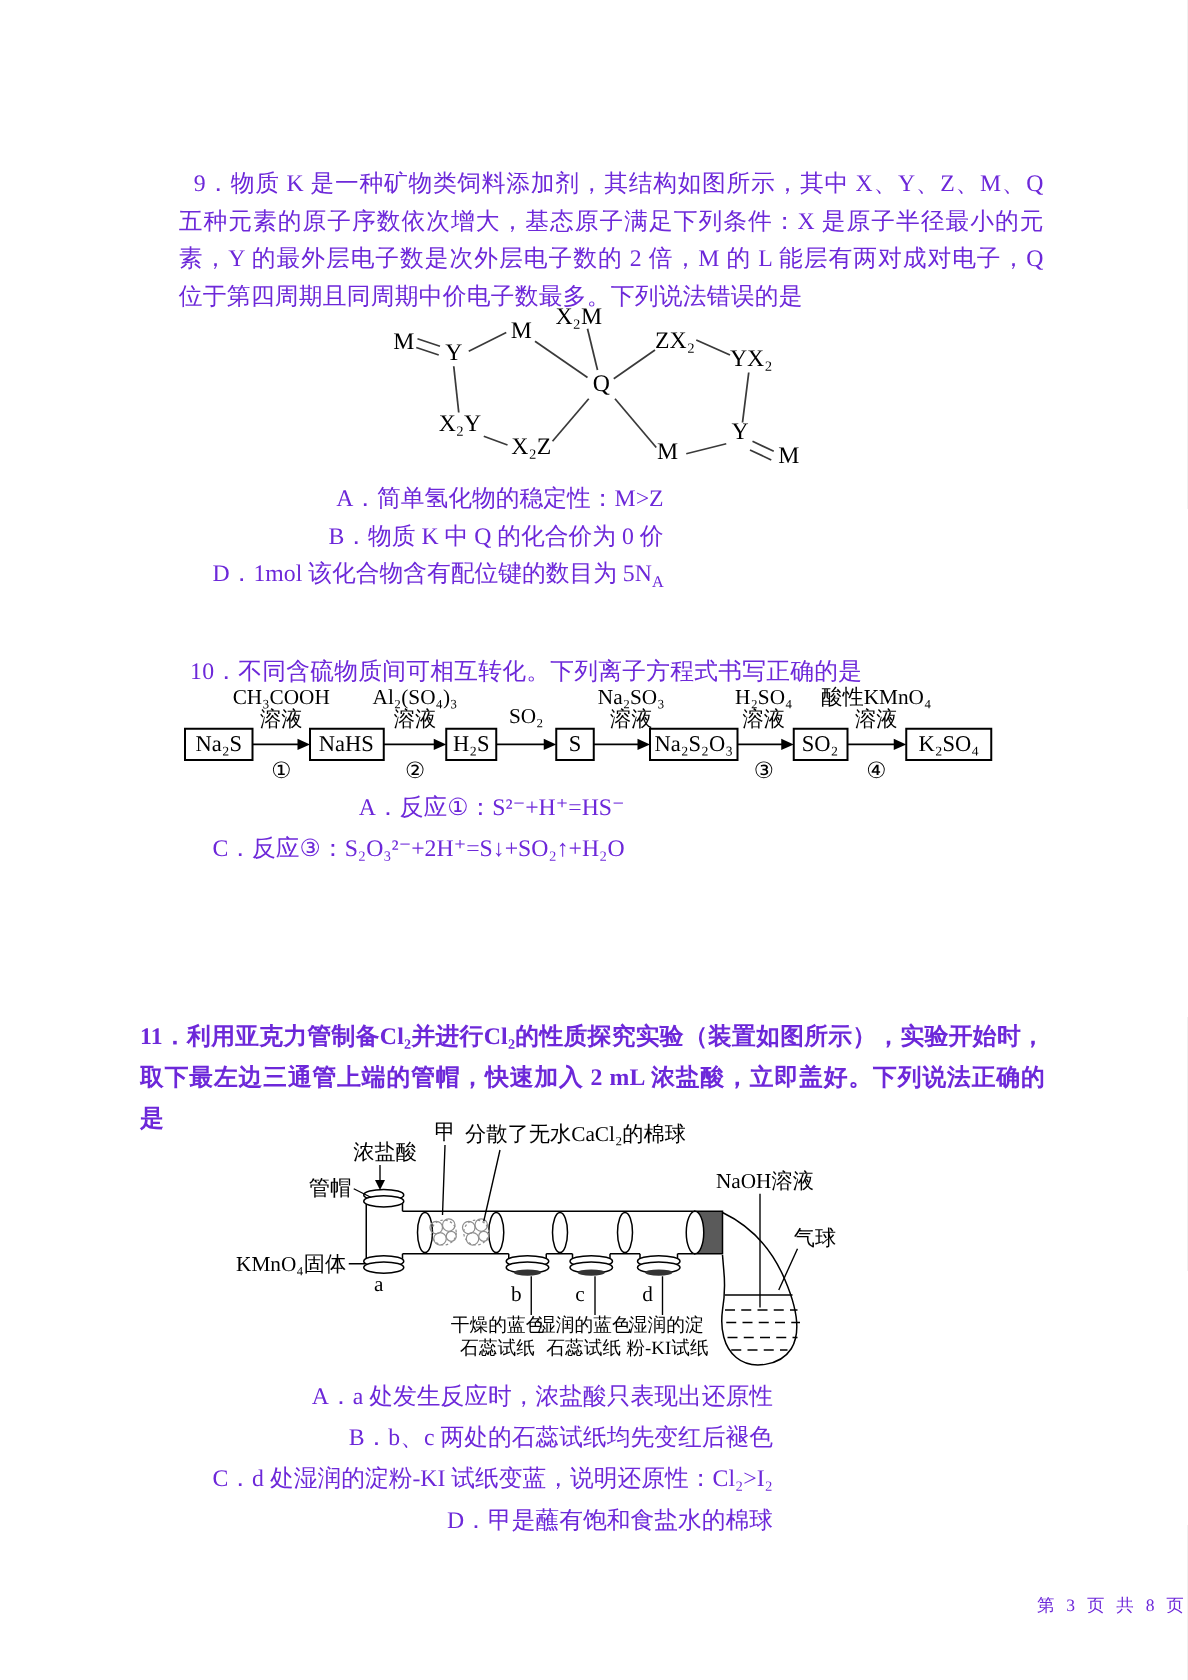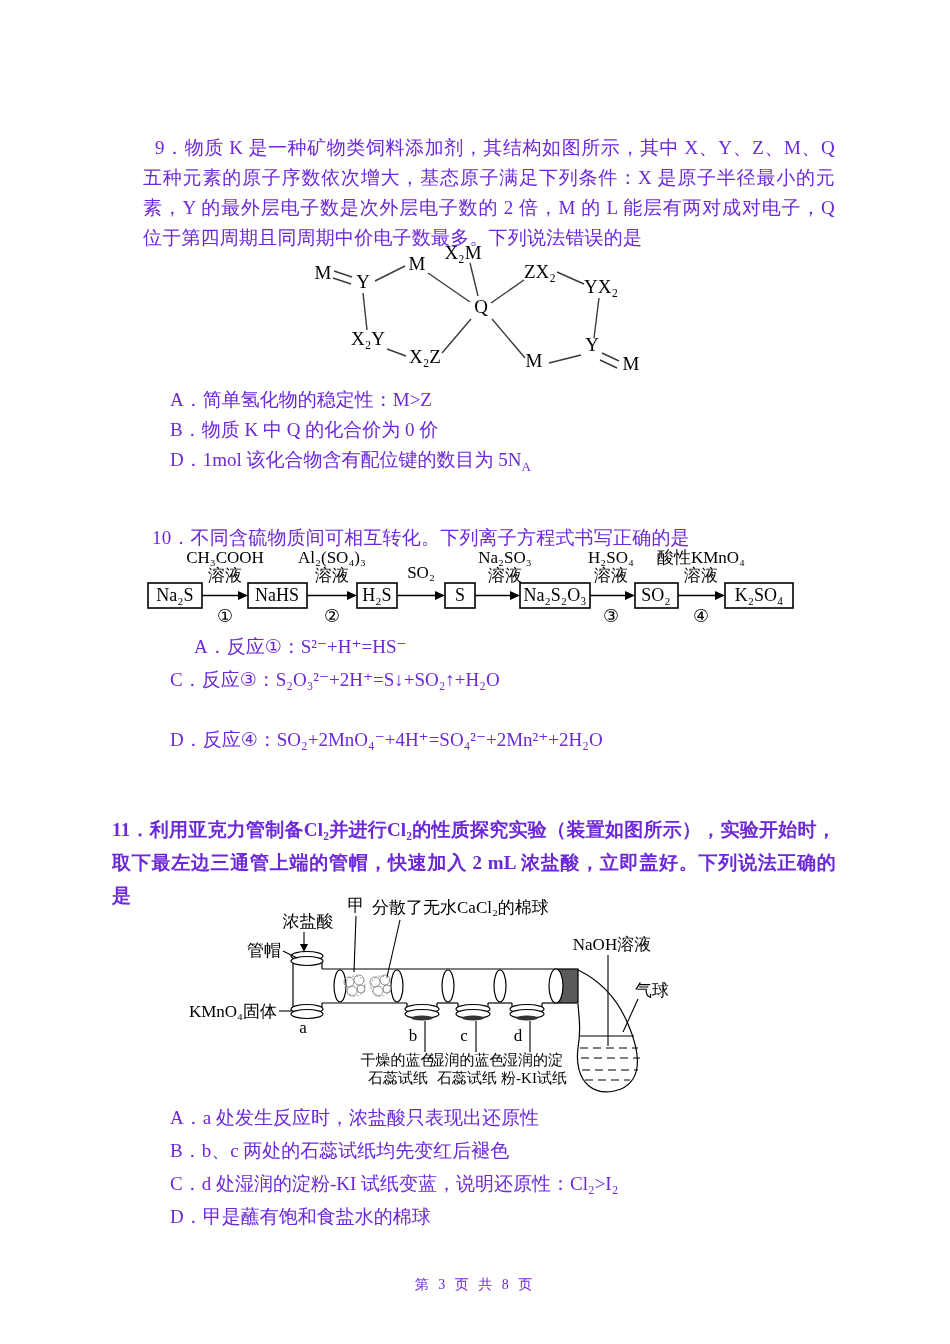--- a/index.html
+++ b/index.html
@@ -8,41 +8,41 @@
     color:#6d28d9;font-family:"Liberation Serif","DejaVu Serif","DejaVu Sans",serif;
     margin:0 auto;overflow:hidden;
   }
   .qtext{
     position:absolute;font-size:19px;line-height:30px;text-align:justify;
     letter-spacing:0.2px;
   }
   #q9-text{left:143px;top:114px;width:692px;text-indent:12px;}
   #q10-text{left:112px;top:504px;width:724px;margin-left:40px;}
   #q11-text{left:112px;top:794px;width:724px;line-height:33px;font-weight:bold;}
-  .opts{position:absolute;font-size:19px;}
+  .opts{position:absolute;font-size:19px;text-align:right;}
   .opt{white-space:nowrap;line-height:30px;}
   #q9-opts{left:170px;top:385px;}
   #q10-opts{left:170px;top:632px;}
   #q10-opts .opt-a{margin-bottom:3px;margin-left:24px;}
   #q10-opts .opt-b{margin-bottom:9px;}
   #q10-opts .opt-c{margin-bottom:30px;}
   #q11-opts{left:170px;top:1101px;}
   #q11-opts .opt{line-height:33px;}
   .opt sub{font-size:13px;}
   .diagram{position:absolute;}
   svg text{font-family:"Liberation Serif","DejaVu Serif","DejaVu Sans",serif;fill:#000;}
   .bond{stroke:#3a3a3a;stroke-width:1.4;}
   .boxline{fill:none;stroke:#000;stroke-width:1.6;}
   .thin{stroke:#000;stroke-width:1.2;fill:none;}
   .ptr{stroke:#000;stroke-width:1.1;fill:none;}
   .cap{fill:#fff;stroke:#000;stroke-width:1.2;}
   .dash{stroke:#000;stroke-width:1.2;stroke-dasharray:8 5;fill:none;}
   .cotton{stroke:#8f8f8f;stroke-width:1;fill:none;}
   .footer{
-    position:absolute;left:0;right:0;top:1276px;text-align:center;
+    position:absolute;left:0;right:0;top:1276px;text-align:right;
     font-size:14px;letter-spacing:3px;
   }
 </style>
 </head>
 <body>
 
 <div class="page">
 
   <p class="qtext" id="q9-text"><span>9．</span><span>物质 K 是一种矿物类饲料添加剂，其结构如图所示，其中 X、Y、Z、M、Q 五种元素的原子序数依次增大，基态原子满足下列条件：X 是原子半径最小的元素，Y 的最外层电子数是次外层电子数的 2 倍，M 的 L 能层有两对成对电子，Q 位于第四周期且同周期中价电子数最多。下列说法错误的是</span></p>
 
@@ -142,21 +142,20 @@
       <text x="225" y="622">①</text>
       <text x="332" y="622">②</text>
       <text x="611" y="622">③</text>
       <text x="701" y="622">④</text>
     </g>
   </svg>
 
   <div class="opts" id="q10-opts">
     <div class="opt opt-a"><span>A．</span><span>反应①：S²⁻+H⁺=HS⁻</span></div>
     <div class="opt opt-c"><span>C．</span><span>反应③：S₂O₃²⁻+2H⁺=S↓+SO₂↑+H₂O</span></div>
-    <div class="opt"><span>D．</span><span>反应④：SO₂+2MnO₄⁻+4H⁺=SO₄²⁻+2Mn²⁺+2H₂O</span></div>
   </div>
 
   <p class="qtext" id="q11-text"><span>11．</span><span>利用亚克力管制备Cl₂并进行Cl₂的性质探究实验（装置如图所示），实验开始时，取下最左边三通管上端的管帽，快速加入 2 mL 浓盐酸，立即盖好。下列说法正确的是</span></p>
 
   <svg class="diagram" style="left:185px;top:893px;" width="620" height="212" viewBox="185 893 620 212">
 
     <g>
       <line class="thin" x1="293" y1="961" x2="293" y2="1007"></line>
       <line class="thin" x1="322" y1="961" x2="322" y2="969"></line>
       <line class="thin" x1="322" y1="1003" x2="322" y2="1007"></line>

